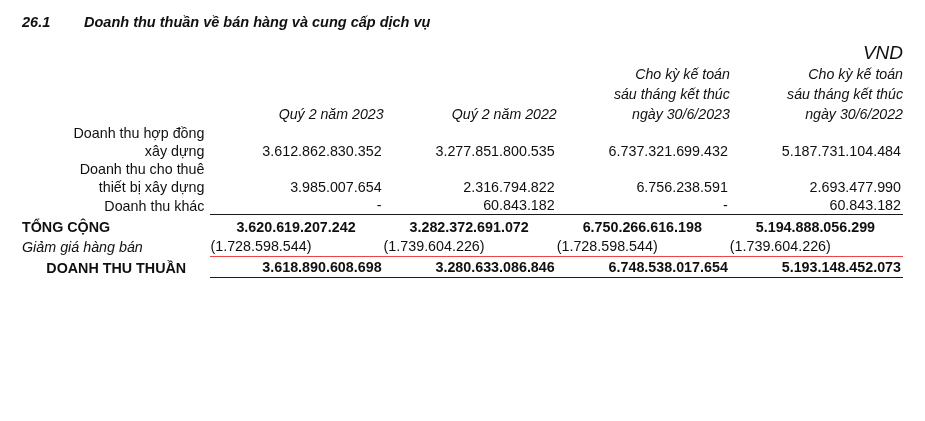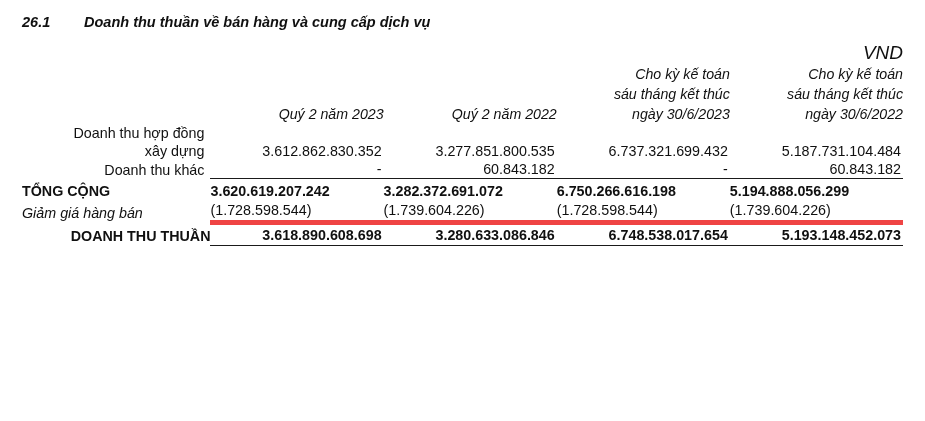--- a/index.html
+++ b/index.html
@@ -92,41 +92,41 @@
     padding-top: 3px;
   }
   .total-row td {
     font-weight: bold;
     padding-top: 6px;
     padding-bottom: 7px;
     line-height: 19px;
     margin-top: 8px;
   }
   .total-row td.lbl { text-align: left; }
-  .total-row td.num { text-align: left; padding-right: 2px; }
+  .total-row td.num { text-align: center; padding-right: 2px; }
 
   .disc-row td {
     padding-top: 6px;
     padding-bottom: 6px;
     line-height: 19px;
   }
   .disc-row td.lbl { text-align: left; font-style: italic; }
   .disc-row td.num { text-align: left; padding-right: 2px; }
 
   .final-row td {
     font-weight: bold;
     line-height: 20px;
     padding-top: 5px;
     padding-bottom: 4px;
   }
-  .final-row td.lbl { text-align: right; }
+  .final-row td.lbl { text-align: center; }
   .final-row td.num {
     text-align: right;
     padding-right: 2px;
-    border-top: 5px solid #ef4444;
+    border-top: 1px solid #ef4444;
   }
   .underline-row td.num {
     border-top: 1px solid #1a1a1a;
     height: 4px;
   }
 </style>
 </head>
 <body>
 
 <div class="page">
@@ -168,20 +168,28 @@
 
     <tr class="body-row">
       <td class="lbl">Doanh thu hợp đồng
 xây dựng</td>
       <td class="num">3.612.862.830.352</td>
       <td class="num">3.277.851.800.535</td>
       <td class="num">6.737.321.699.432</td>
       <td class="num">5.187.731.104.484</td>
     </tr>
 
+    <tr class="body-row">
+      <td class="lbl">Doanh thu cho thuê
+thiết bị xây dựng</td>
+      <td class="num">3.985.007.654</td>
+      <td class="num">2.316.794.822</td>
+      <td class="num">6.756.238.591</td>
+      <td class="num">2.693.477.990</td>
+    </tr>
 
 
     <tr class="body-row">
       <td class="lbl">Doanh thu khác</td>
       <td class="num">-</td>
       <td class="num">60.843.182</td>
       <td class="num">-</td>
       <td class="num">60.843.182</td>
     </tr>
 

